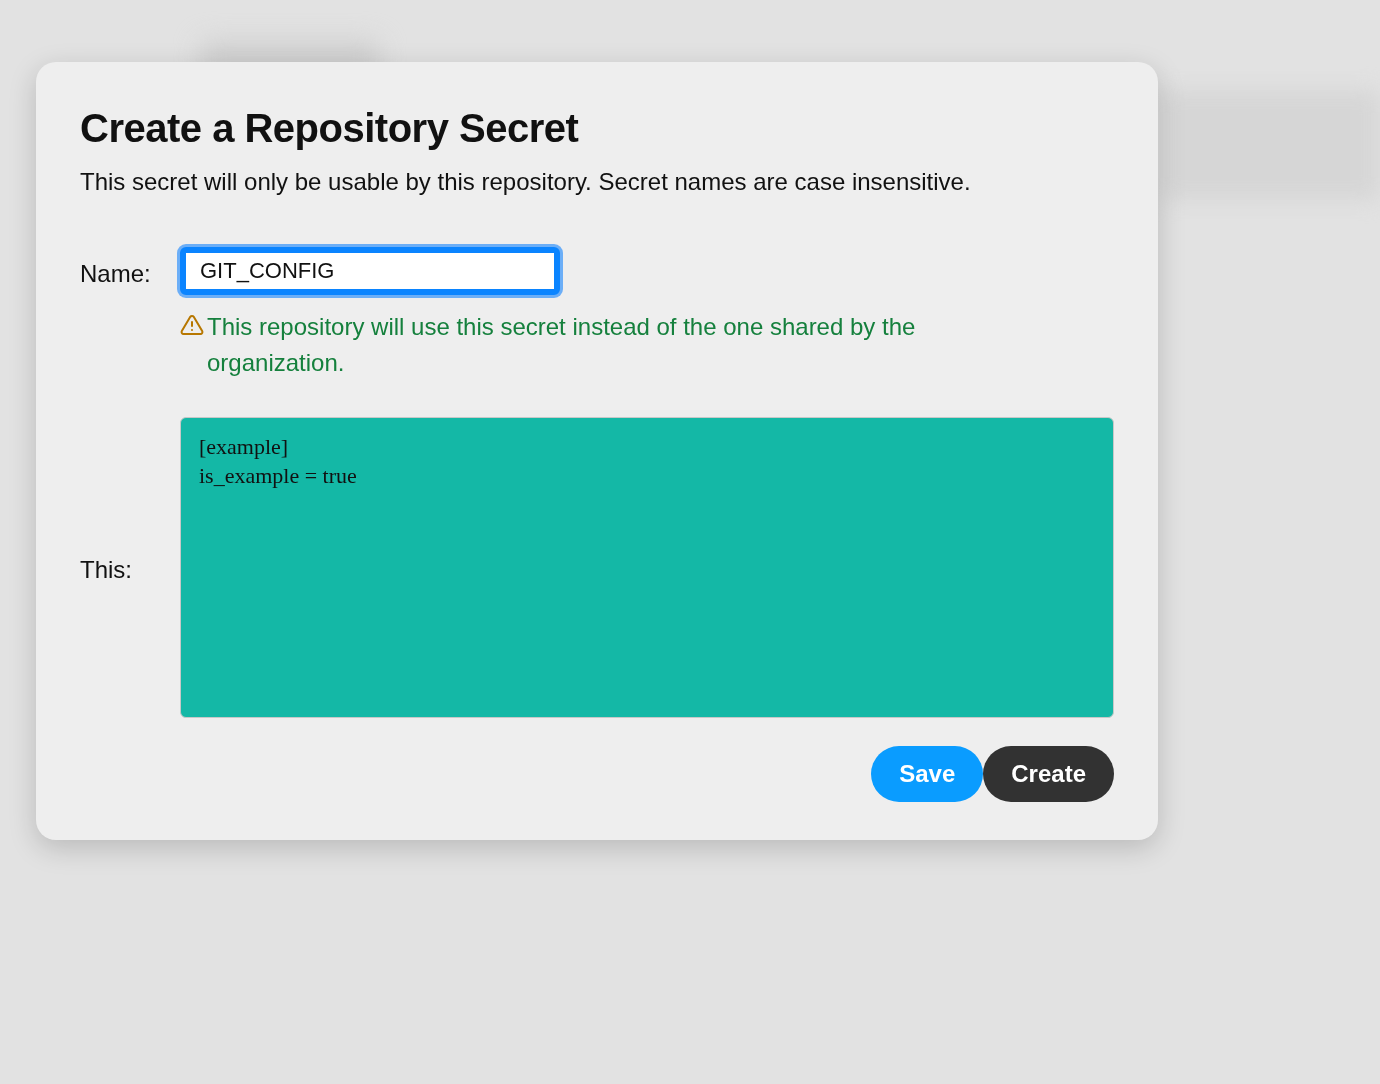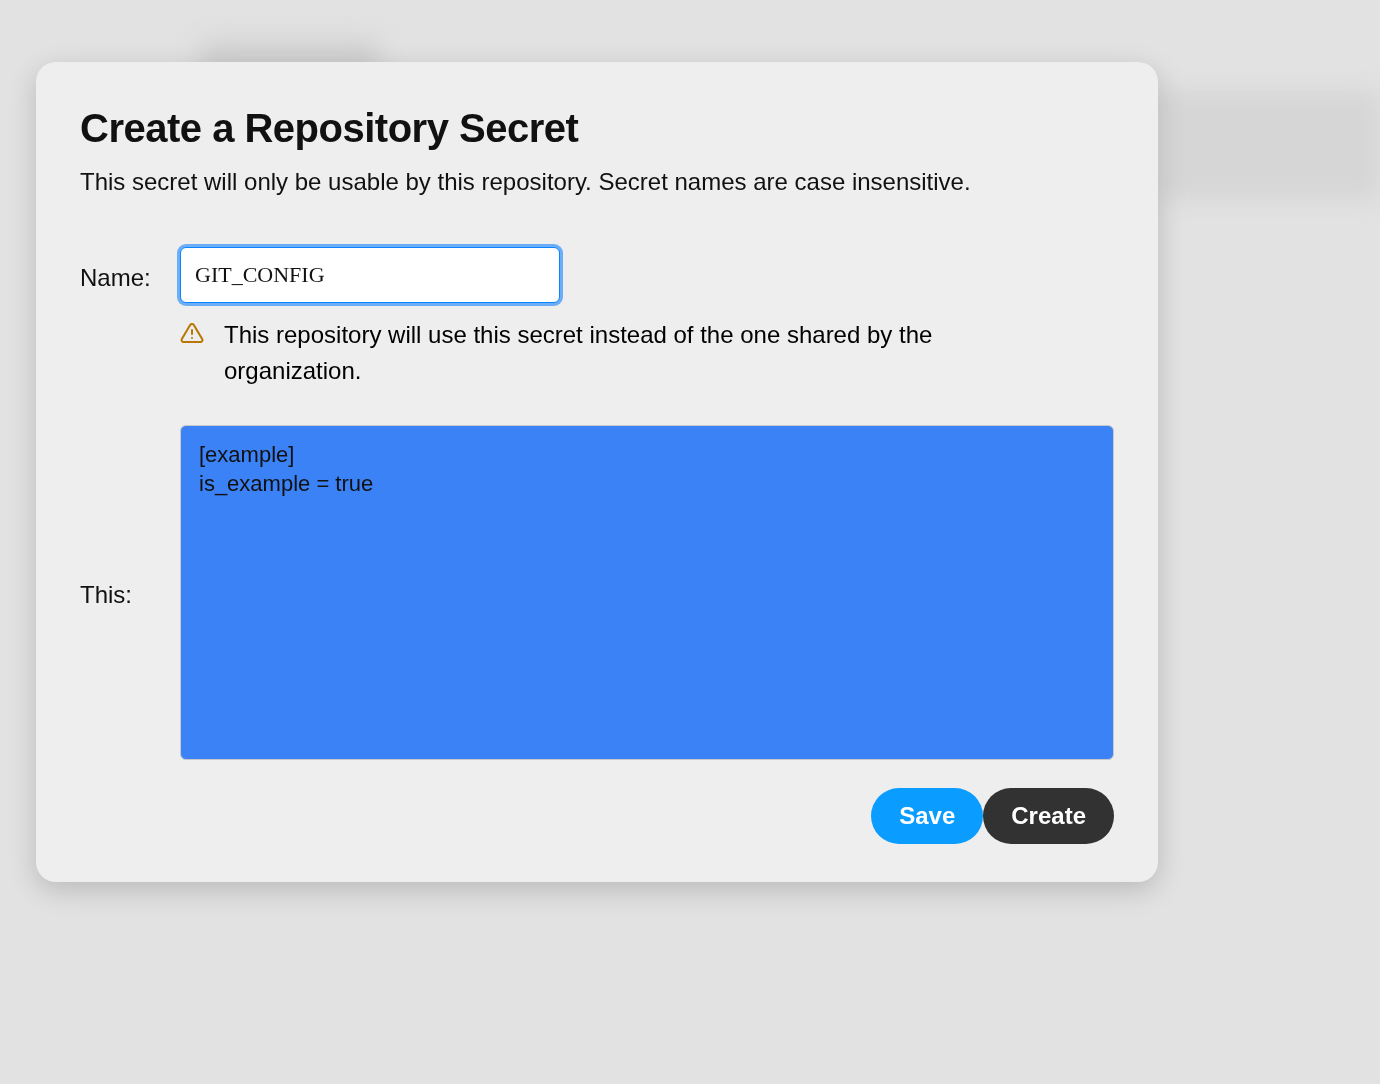--- a/index.html
+++ b/index.html
@@ -74,65 +74,65 @@
     }
     .form-label {
       width: 100px;
       flex-shrink: 0;
       font-size: 24px;
       color: #111;
       padding-top: 6px;
     }
     .name-input {
       width: 380px;
-      height: 56px;
+      height: 48px;
       padding: 8px 14px;
-      font-family: Liberation Serif, serif;
+      font-family: Liberation Sans, sans-serif;
       font-size: 22px;
       color: #111;
       background: #fff;
-      border: 1px solid #14532d;
+      border: 6px solid #14532d;
       border-radius: 6px;
       outline: none;
       box-shadow: 0 0 0 3px rgba(0, 122, 255, 0.55);
       border-color: #0a84ff;
     }
     .warning-row {
       display: flex;
       margin-top: 14px;
       margin-bottom: 36px;
     }
     .warning-spacer {
       width: 100px;
       flex-shrink: 0;
     }
     .warning-content {
       display: flex;
       align-items: flex-start;
-      gap: 20px;
-      color: #000000;
+      gap: 3px;
+      color: #15803d;
     }
     .warning-icon {
       flex-shrink: 0;
       margin-top: 4px;
     }
     .warning-text {
       font-size: 24px;
       line-height: 1.5;
       max-width: 790px;
     }
     .value-textarea {
       flex: 1;
-      height: 335px;
+      height: 301px;
       padding: 14px 18px;
-      font-family: Liberation Sans, sans-serif;
+      font-family: Liberation Serif, serif;
       font-size: 22px;
       line-height: 1.35;
       color: #111;
-      background: #3b82f6;
+      background: #14b8a6;
       border: 1px solid #c8c8c8;
       border-radius: 6px;
       outline: none;
       resize: none;
       white-space: pre;
     }
     .button-row {
       display: flex;
       justify-content: flex-end;
       margin-top: 28px;

